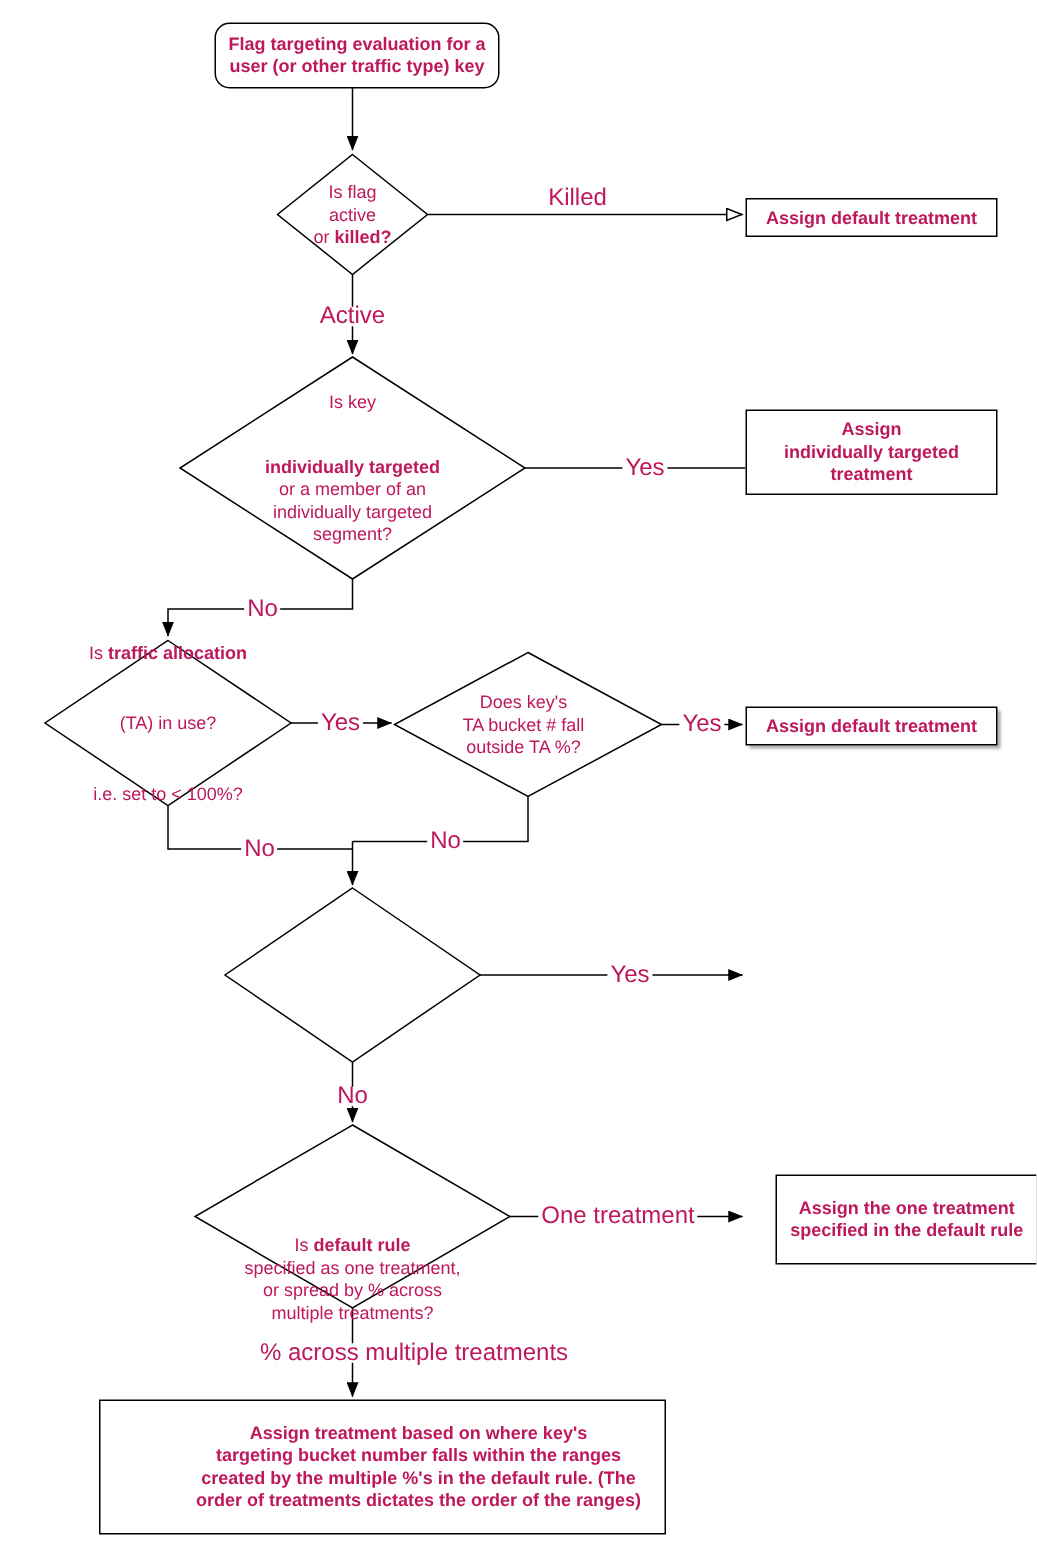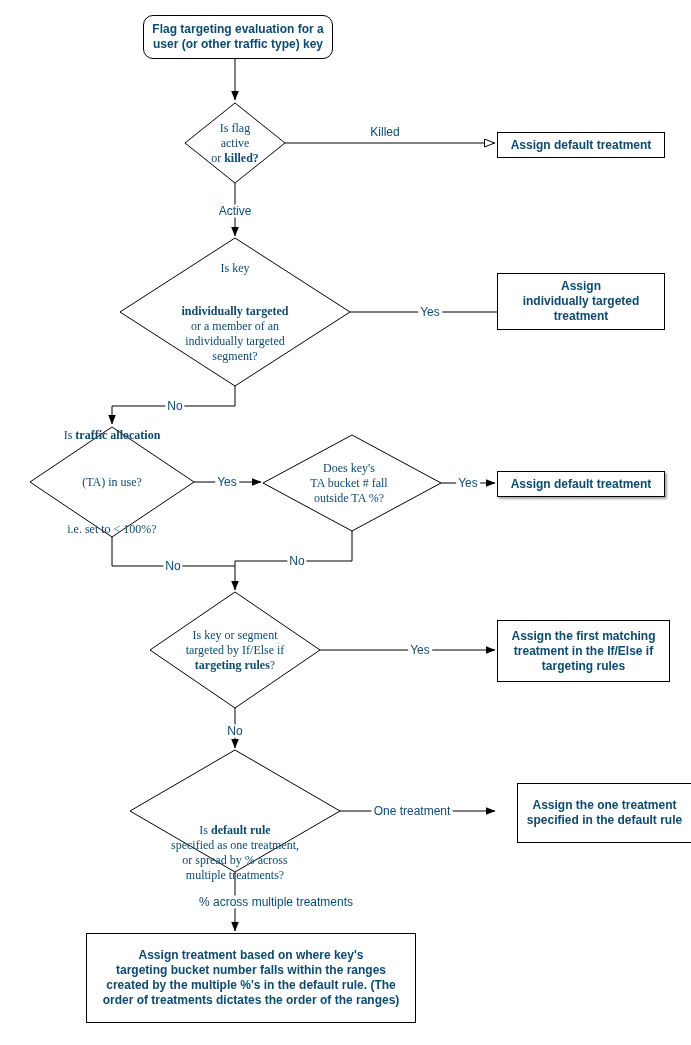--- a/index.html
+++ b/index.html
@@ -1,32 +1,32 @@
 <!DOCTYPE html>
 <html><head>
 <meta charset="utf-8">
 <style>
   html,body{margin:0;padding:0;background:#ffffff;}
   .canvas{
     position:relative;width:691px;height:1045px;background:#ffffff;
-    font-family:"Liberation Sans",sans-serif;color:#0c4a6e;overflow:hidden;
+    font-family:"Liberation Sans",sans-serif;color:#be185d;overflow:hidden;
   }
   svg.layer{position:absolute;left:0;top:0;}
   .node{
     position:absolute;display:flex;flex-direction:column;align-items:center;justify-content:center;
     text-align:center;font-size:12px;line-height:15px;
   }
   .box{border:1px solid #000;background:#fff;font-weight:700;}
   .rounded{border-radius:10px;}
   .shadow{box-shadow:2px 2px 2px rgba(0,0,0,0.35);}
-  .dtext{background:transparent;font-weight:400;font-family:Liberation Serif, serif;}
+  .dtext{background:transparent;font-weight:400;}
   .b{font-weight:700;margin-top:28px;}
   .elabel{
     position:absolute;transform:translate(-50%,-50%);background:#fff;
-    font-size:12px;line-height:13px;padding:0 2px;white-space:nowrap;
+    font-size:16px;line-height:13px;padding:0 2px;white-space:nowrap;
   }
 </style>
 </head>
 <body>
 
 <div class="canvas">
 
   <svg class="layer" width="691" height="1045" viewBox="0 0 691 1045">
     <defs>
       <marker id="mf" markerWidth="10" markerHeight="8" refX="9.5" refY="4" orient="auto" markerUnits="userSpaceOnUse">
@@ -84,25 +84,20 @@
     <div>(TA) in use?</div>
     <div>i.e. set to &lt; 100%?</div>
   </div>
 
   <div class="node dtext" style="left:260px;top:435px;width:178px;height:96px;">
     <div>Does key's</div>
     <div>TA bucket # fall</div>
     <div>outside TA %?</div>
   </div>
 
-  <div class="node dtext" style="left:150px;top:592px;width:170px;height:116px;">
-    <div>Is key or segment</div>
-    <div>targeted by If/Else if</div>
-    <div><span class="b">targeting rules</span><span>?</span></div>
-  </div>
 
   <div class="node dtext" style="left:130px;top:792px;width:210px;height:122px;">
     <div><span>Is </span><span class="b">default rule</span></div>
     <div>specified as one treatment,</div>
     <div>or spread by % across</div>
     <div>multiple treatments?</div>
   </div>
 
   <div class="node box" style="left:497px;top:132px;width:166px;height:24px;">
     <div>Assign default treatment</div>
@@ -111,32 +106,27 @@
   <div class="node box" style="left:497px;top:273px;width:166px;height:55px;">
     <div>Assign</div>
     <div>individually targeted</div>
     <div>treatment</div>
   </div>
 
   <div class="node box shadow" style="left:497px;top:471px;width:166px;height:24px;">
     <div>Assign default treatment</div>
   </div>
 
-  <div class="node box" style="left:497px;top:620px;width:171px;height:60px;">
-    <div>Assign the first matching</div>
-    <div>treatment in the If/Else if</div>
-    <div>targeting rules</div>
-  </div>
 
   <div class="node box" style="left:497px;top:783px;width:173px;height:58px;margin-left:20px;">
     <div>Assign the one treatment</div>
     <div>specified in the default rule</div>
   </div>
 
-  <div class="node box" style="left:86px;top:933px;width:328px;height:88px;">
+  <div class="node box" style="left:66px;top:933px;width:328px;height:88px;padding-left:48px;">
     <div>Assign treatment based on where key's</div>
     <div>targeting bucket number falls within the ranges</div>
     <div>created by the multiple %'s in the default rule. (The</div>
     <div>order of treatments dictates the order of the ranges)</div>
   </div>
 
   <div class="elabel" style="left:385px;top:132px;">Killed</div>
   <div class="elabel" style="left:235px;top:211px;">Active</div>
   <div class="elabel" style="left:430px;top:312px;">Yes</div>
   <div class="elabel" style="left:175px;top:406px;">No</div>

